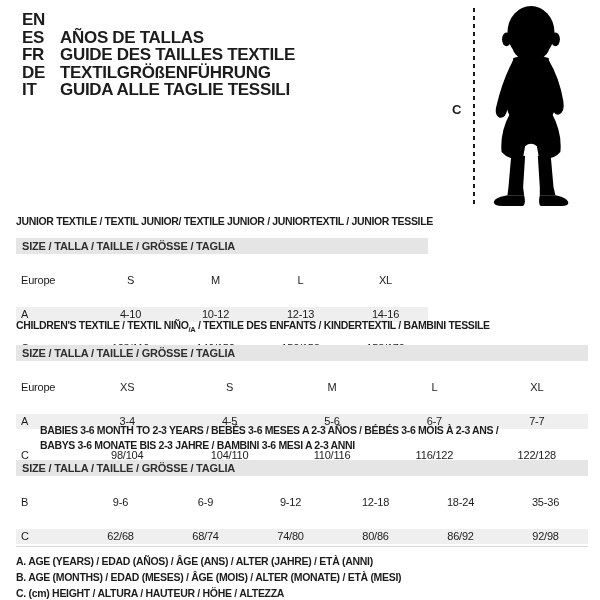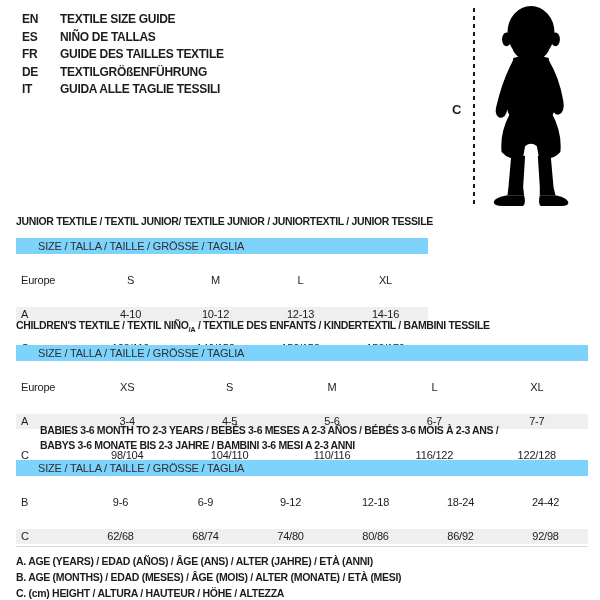--- a/index.html
+++ b/index.html
@@ -3,21 +3,21 @@
 <meta charset="utf-8">
 <style>
   * { margin:0; padding:0; box-sizing:border-box; }
   html,body { background:#fff; }
   .page {
     position:relative; width:600px; height:600px; background:#ffffff;
     font-family:"Liberation Sans", sans-serif; color:#1c1c1c; overflow:hidden;
   }
 
   
-  .langs { position:absolute; left:22px; top:11px; font-weight:bold; font-size:12px; line-height:17.5px; letter-spacing:-0.3px; }
+  .langs { position:absolute; left:22px; top:11px; font-weight:bold; font-size:17px; line-height:17.5px; letter-spacing:-0.3px; }
   .lang-row { display:flex; }
   .lang-code { width:38px; }
   .lang-title { white-space:nowrap; }
 
   
   .dash-line {
     position:absolute; left:473px; top:8px; width:2px; height:198px;
     background:repeating-linear-gradient(to bottom,#1a1a1a 0 4px, transparent 4px 8px);
   }
   .height-label { position:absolute; left:452px; top:102px; font-weight:bold; font-size:13px; }
@@ -25,22 +25,22 @@
 
   
   .section { position:absolute; left:16px; }
   .sec1 { top:215px; width:412px; }
   .sec2 { top:319px; width:572px; }
   .sec3 { top:423px; width:572px; }
   .sec-title { font-weight:bold; font-size:10.5px; letter-spacing:-0.35px; margin-bottom:11px; white-space:nowrap; }
   .sec3 .sec-title { margin-bottom:7px; line-height:15px; white-space:normal;margin-left:24px; }
   .sec-title .sub { font-size:7.5px; vertical-align:sub; }
   .size-bar {
-    height:16px; line-height:16px; background:#7dd3fc; color:#2e2e2e;
-    padding-left:22px; font-size:11px; letter-spacing:-0.2px; margin-bottom:2px;
+    height:16px; line-height:16px; background:#e5e5e5; color:#2e2e2e;
+    padding-left:6px; font-size:11px; letter-spacing:-0.2px; margin-bottom:2px;font-weight:bold;
   }
   .tbl { border-bottom:1px solid #d9d9d9; padding-bottom:2px; }
   .trow { height:15px; line-height:15px; margin-top:19px; font-size:11px; letter-spacing:-0.2px; }
   .grid5 { display:grid; grid-template-columns:72px repeat(4,1fr); }
   .grid6 { display:grid; grid-template-columns:60px repeat(5,1fr); }
   .grid7 { display:grid; grid-template-columns:62px repeat(6,1fr); }
   .cell { text-align:center; }
   .cell.lbl { text-align:left; padding-left:5px; }
   .stripe { background:#efefef; }
 
@@ -49,25 +49,24 @@
   .note-line { white-space:nowrap; }
 </style>
 </head>
 <body>
 
 <div class="page">
 
   <div class="langs">
     <div class="lang-row">
       <span class="lang-code">EN</span>
-      <span class="lang-title">TEXTILE SIZE GUIDE</span>
     </div>
     <div class="lang-row">
       <span class="lang-code">ES</span>
-      <span class="lang-title">NIÑO DE TALLAS</span>
+      <span class="lang-title">AÑOS DE TALLAS</span>
     </div>
     <div class="lang-row">
       <span class="lang-code">FR</span>
       <span class="lang-title">GUIDE DES TAILLES TEXTILE</span>
     </div>
     <div class="lang-row">
       <span class="lang-code">DE</span>
       <span class="lang-title">TEXTILGRÖßENFÜHRUNG</span>
     </div>
     <div class="lang-row">
@@ -161,21 +160,21 @@
     </div>
     <div class="tbl">
       <div class="size-bar">SIZE / TALLA / TAILLE / GRÖSSE / TAGLIA</div>
       <div class="trow grid7">
         <div class="cell lbl">B</div>
         <div class="cell">9-6</div>
         <div class="cell">6-9</div>
         <div class="cell">9-12</div>
         <div class="cell">12-18</div>
         <div class="cell">18-24</div>
-        <div class="cell">24-42</div>
+        <div class="cell">35-36</div>
       </div>
       <div class="trow grid7 stripe">
         <div class="cell lbl">C</div>
         <div class="cell">62/68</div>
         <div class="cell">68/74</div>
         <div class="cell">74/80</div>
         <div class="cell">80/86</div>
         <div class="cell">86/92</div>
         <div class="cell">92/98</div>
       </div>

